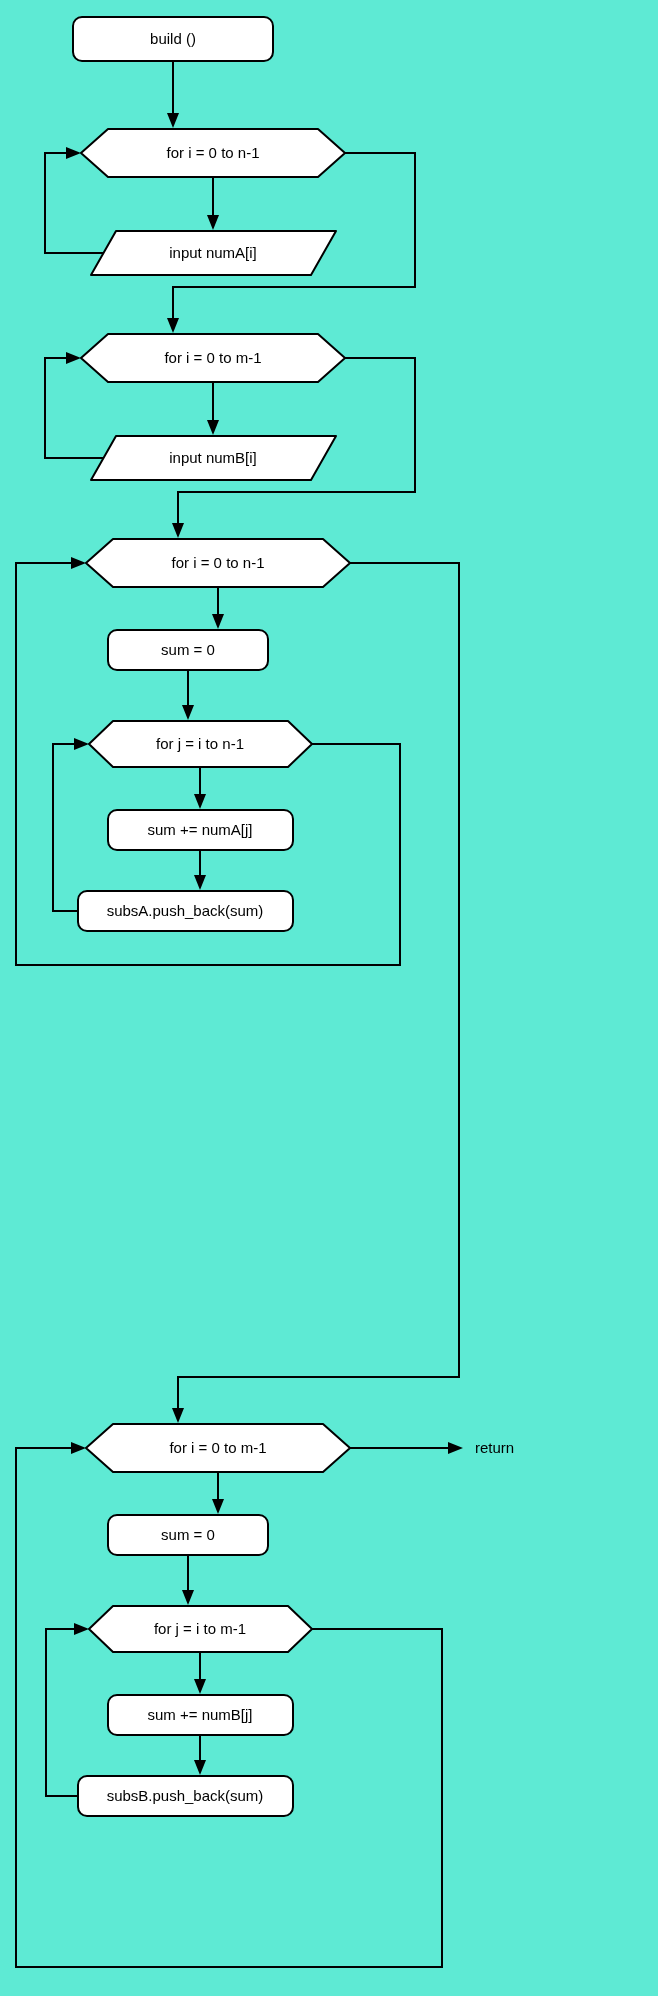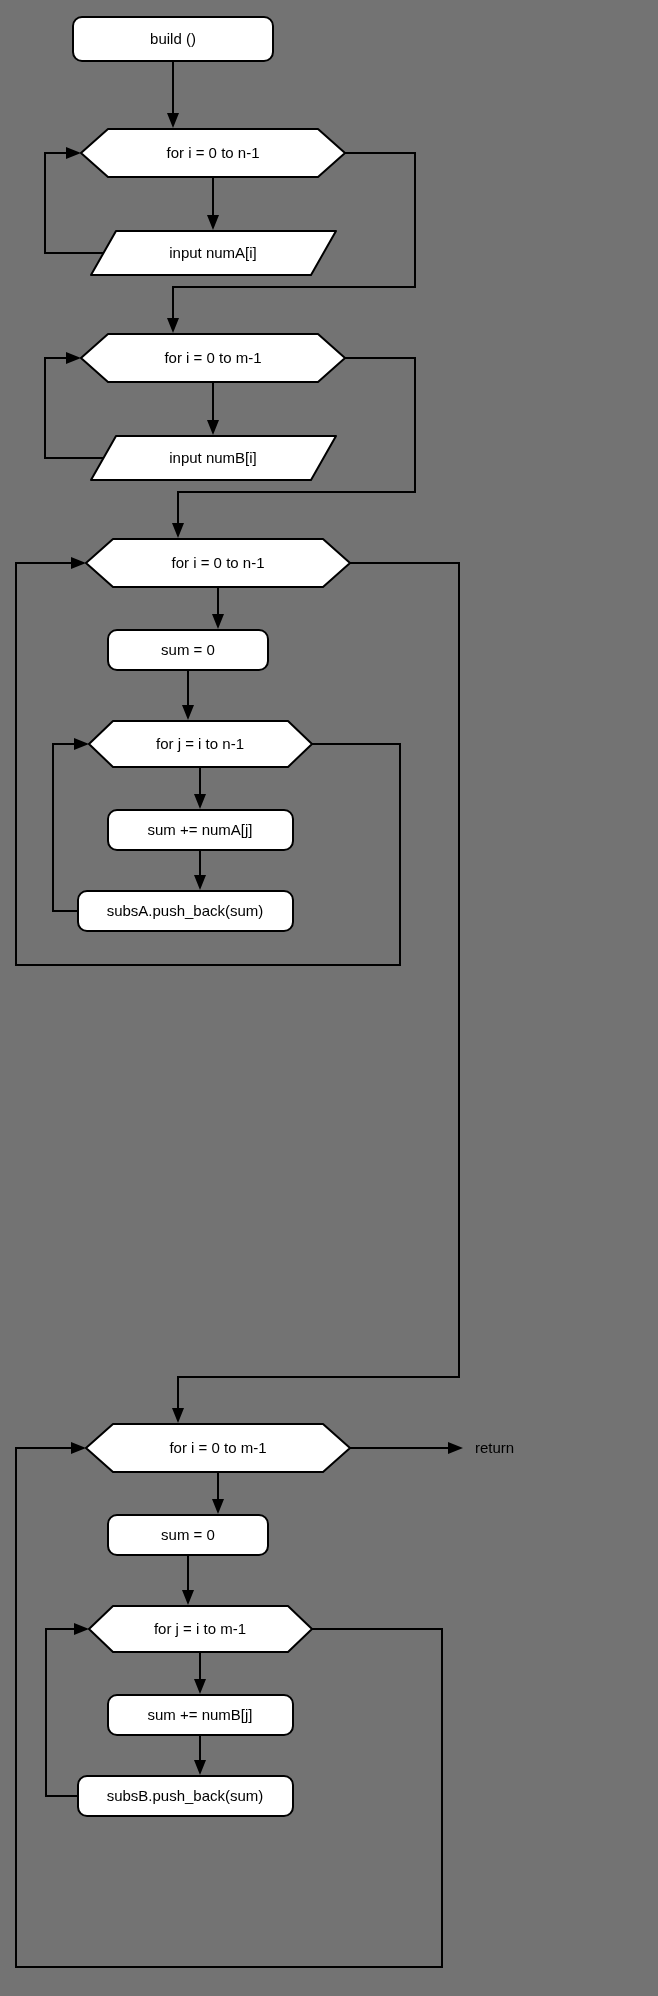--- a/index.html
+++ b/index.html
@@ -7,21 +7,21 @@
     padding: 0;
     background: #ffffff;
   }
   body {
     font-family: "Liberation Sans", sans-serif;
   }
   #flowchart-root {
     position: relative;
     width: 658px;
     height: 1996px;
-    background: #737373;
+    background: #5eead4;
     overflow: hidden;
   }
   svg#flow-svg {
     display: block;
     width: 658px;
     height: 1996px;
   }
   .node-shape {
     fill: #ffffff;
     stroke: #000000;

